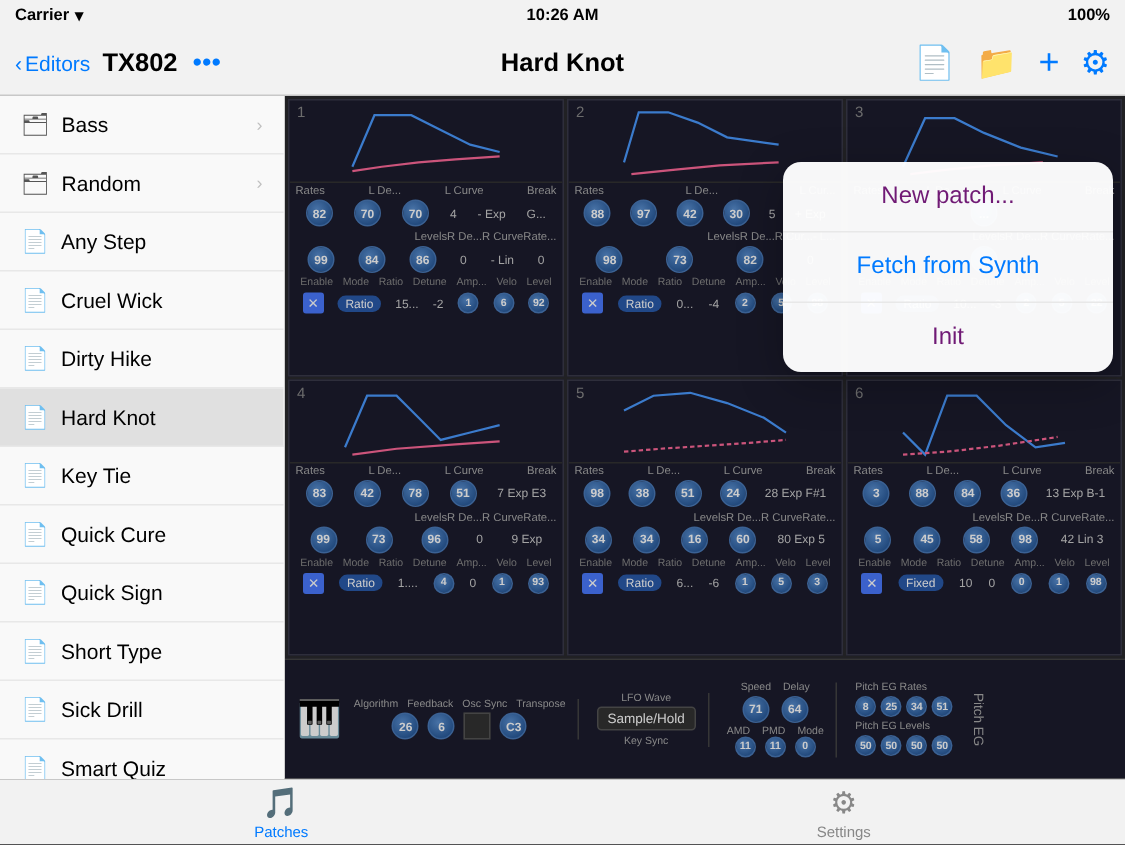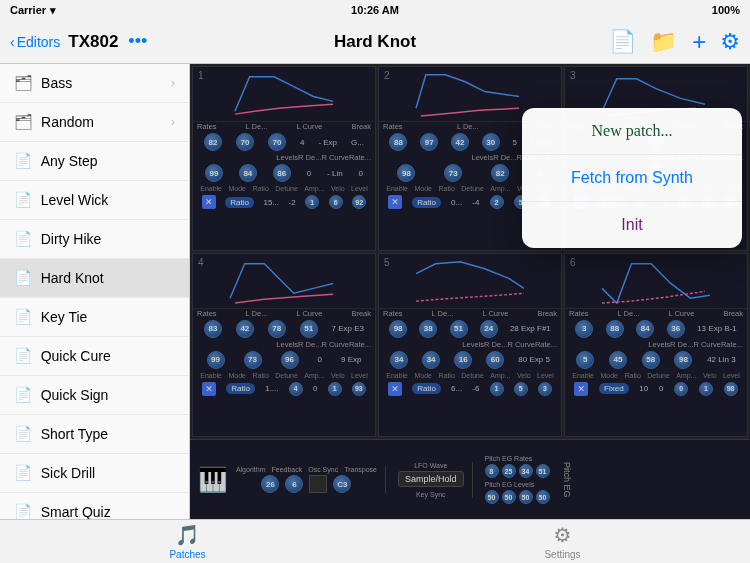--- a/index.html
+++ b/index.html
@@ -186,21 +186,21 @@
       z-index: 101;
     }
     .dropdown-item {
       padding: 14px 16px;
       font-size: 16px;
       text-align: center;
       cursor: pointer;
       border-bottom: 1px solid #e8e8e8;
     }
     .dropdown-item:last-child { border-bottom: none; }
-    .dropdown-item.disabled { color: #14532d; font-family: Liberation Serif, serif; }
+    .dropdown-item.disabled { color: #701a75; }
     .dropdown-item.blue { color: #007aff; }
     .dropdown-item.normal { color: #701a75; }
 
     
     .wave-blue { fill: none; stroke: #4a9aff; stroke-width: 1.5; }
     .wave-pink { fill: none; stroke: #ff6a9a; stroke-width: 1.5; }
 
     .rates-cols { display: flex; justify-content: space-between; font-size: 7.5px; color: #aaa; padding: 0 4px; }
     .lvl-cols { display: flex; justify-content: flex-end; font-size: 7.5px; color: #aaa; padding: 0 4px; }
   </style>
@@ -255,21 +255,21 @@
     </div>
     <div class="sidebar-item">
       <div class="sidebar-item-left">
         <span class="folder-icon">📄</span>
         <span>Any Step</span>
       </div>
     </div>
     <div class="sidebar-item">
       <div class="sidebar-item-left">
         <span class="folder-icon">📄</span>
-        <span>Level Wick</span>
+        <span>Cruel Wick</span>
       </div>
     </div>
     <div class="sidebar-item">
       <div class="sidebar-item-left">
         <span class="folder-icon">📄</span>
         <span>Dirty Hike</span>
       </div>
     </div>
     <div class="sidebar-item active">
       <div class="sidebar-item-left">
@@ -660,20 +660,40 @@
       </div>
 
       <div class="bottom-section">
         <div style="font-size:7px;color:#aaa;margin-bottom:2px;">LFO Wave</div>
         <div style="background:#333;border:1px solid #555;border-radius:3px;padding:2px 6px;font-size:9px;color:#fff;margin-bottom:4px;">Sample/Hold</div>
         <div style="display:flex;gap:4px;font-size:7px;color:#aaa;">
           <span>Key Sync</span>
         </div>
       </div>
 
+      <div class="bottom-section">
+        <div style="display:flex;gap:8px;font-size:7px;color:#aaa;margin-bottom:2px;">
+          <span>Speed</span>
+          <span>Delay</span>
+        </div>
+        <div style="display:flex;gap:8px;">
+          <div class="knob">71</div>
+          <div class="knob">64</div>
+        </div>
+        <div style="display:flex;gap:8px;font-size:7px;color:#aaa;margin-top:2px;">
+          <span>AMD</span>
+          <span>PMD</span>
+          <span>Mode</span>
+        </div>
+        <div style="display:flex;gap:6px;align-items:center;">
+          <div class="knob knob-small">11</div>
+          <div class="knob knob-small">11</div>
+          <div class="knob knob-small">0</div>
+        </div>
+      </div>
 
       <div style="display:flex;flex-direction:column;">
         <div style="font-size:7px;color:#aaa;margin-bottom:2px;">Pitch EG Rates</div>
         <div style="display:flex;gap:3px;margin-bottom:3px;">
           <div class="knob knob-small">8</div>
           <div class="knob knob-small">25</div>
           <div class="knob knob-small">34</div>
           <div class="knob knob-small">51</div>
         </div>
         <div style="font-size:7px;color:#aaa;margin-bottom:2px;">Pitch EG Levels</div>

